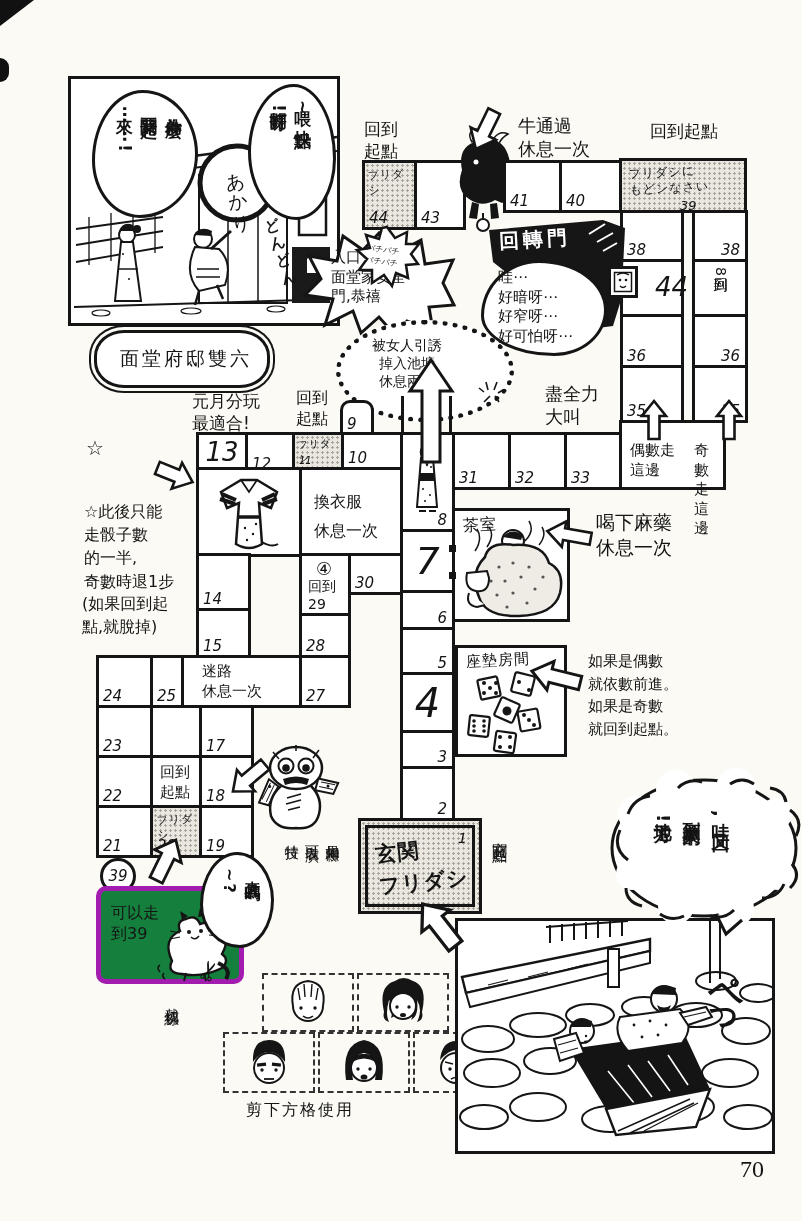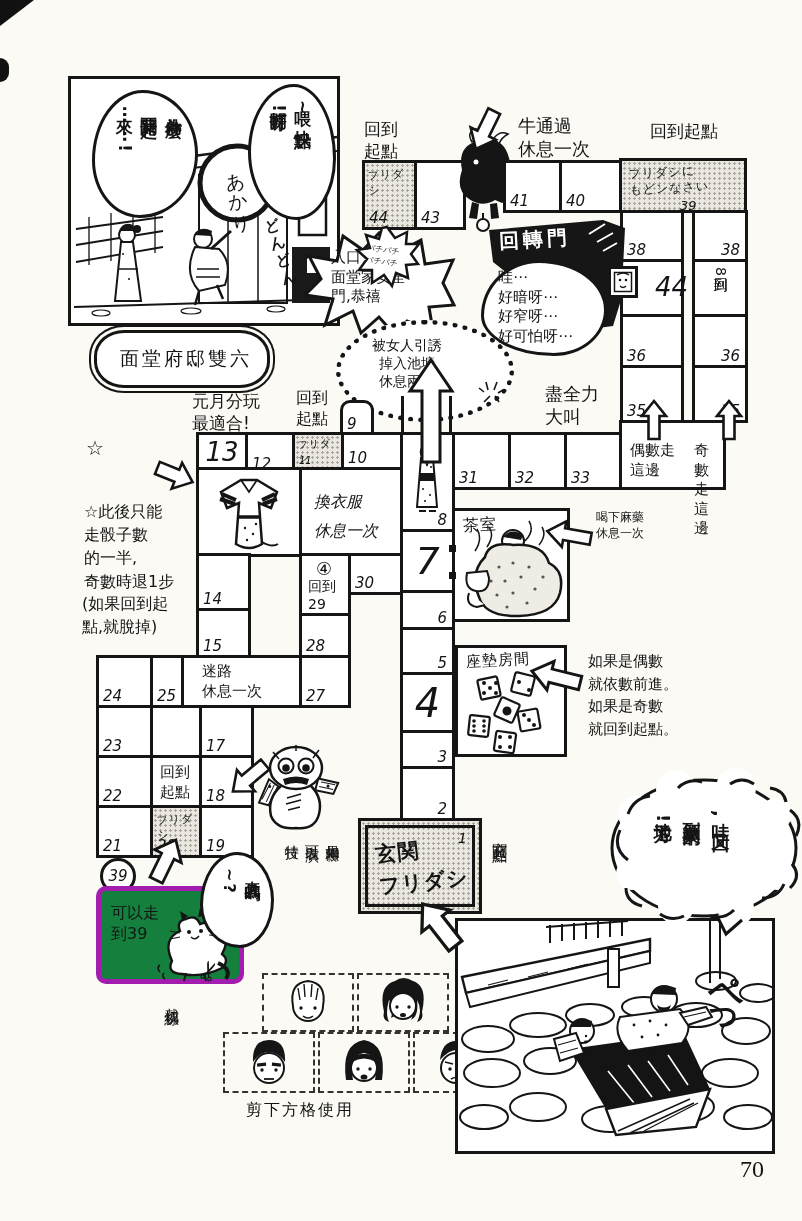--- a/index.html
+++ b/index.html
@@ -237,21 +237,21 @@
       <path d="M21,22 l14,6 M74,22 l-13,6" stroke="#151515" stroke-width="4"></path>
       <path d="M19,27 l15,5 M76,27 l-14,5" stroke="#151515" stroke-width="4"></path>
       <path d="M37,45 h22" stroke="#151515" stroke-width="3.5"></path>
       <circle cx="44" cy="56" r="1.2" fill="#151515"></circle>
         <circle cx="52" cy="62" r="1.2" fill="#151515"></circle>
       <circle cx="46" cy="68" r="1.2" fill="#151515"></circle>
         <circle cx="55" cy="52" r="1.2" fill="#151515"></circle>
       <path d="M61,70 q10,6 16,2" stroke="#151515" stroke-width="2" fill="none"></path>
     </svg>
   </div>
-  <div class="room" style="left:299px;top:467px;width:104px;height:89px;font-style:italic;">
+  <div class="room" style="left:299px;top:467px;width:104px;height:89px;">
     <div class="abs lbl" style="left:12px;top:18px;font-size:16px;line-height:1.8;">換衣服
 休息一次</div>
   </div>
   <svg class="abs" width="30" height="40" viewBox="0 0 30 40" style="left:160px;top:455px;transform:rotate(112deg);">
     <polygon points="15,1 29,18 21.5,18 21.5,39 8.5,39 8.5,18 1,18" fill="#fff" stroke="#151515" stroke-width="2.6"></polygon>
   </svg>
 
   <div class="abs" style="left:86px;top:436px;font-size:20px;">☆</div>
   <div class="lbl" style="left:84px;top:500px;font-size:16px;line-height:1.45;">☆此後只能
 走骰子數
@@ -418,21 +418,21 @@
           <circle cx="72" cy="88" r="1.6"></circle>
           <circle cx="52" cy="92" r="1.6"></circle>
           <circle cx="36" cy="66" r="1.6"></circle>
         </g>
       <path d="M12,58 q-3,16 9,18 q13,2 13,-13 l-2,-7 z" fill="#fff" stroke="#151515" stroke-width="2"></path>
       <path d="M14,78 q-4,12 8,14 l8,-2" fill="#fff" stroke="#151515" stroke-width="2"></path>
     </svg>
   </div>
   <div class="tick" style="left:449px;top:545px;width:7px;height:7px;"></div>
   <div class="tick" style="left:449px;top:572px;width:7px;height:7px;"></div>
-  <div class="lbl" style="left:596px;top:510px;font-size:12px;">喝下麻藥
+  <div class="lbl" style="left:596px;top:510px;font-size:19px;">喝下麻藥
 休息一次</div>
   <svg class="abs" width="46" height="30" viewBox="0 0 46 30" style="left:546px;top:520px;transform:rotate(10deg);">
     <polygon points="1,15 18,2 18,9 45,9 45,21 18,21 18,28" fill="#fff" stroke="#151515" stroke-width="2.6"></polygon>
   </svg>
 
   <div class="room" style="left:455px;top:645px;width:112px;height:112px;">
     <div class="abs hand" style="left:8px;top:3px;font-size:15px;">座墊房間</div>
     <svg width="100" height="88" viewBox="0 0 100 88" style="position:absolute;left:3px;top:18px;">
       <g fill="#fff" stroke="#151515" stroke-width="2.2">
         <g transform="rotate(-12 28 22)">

